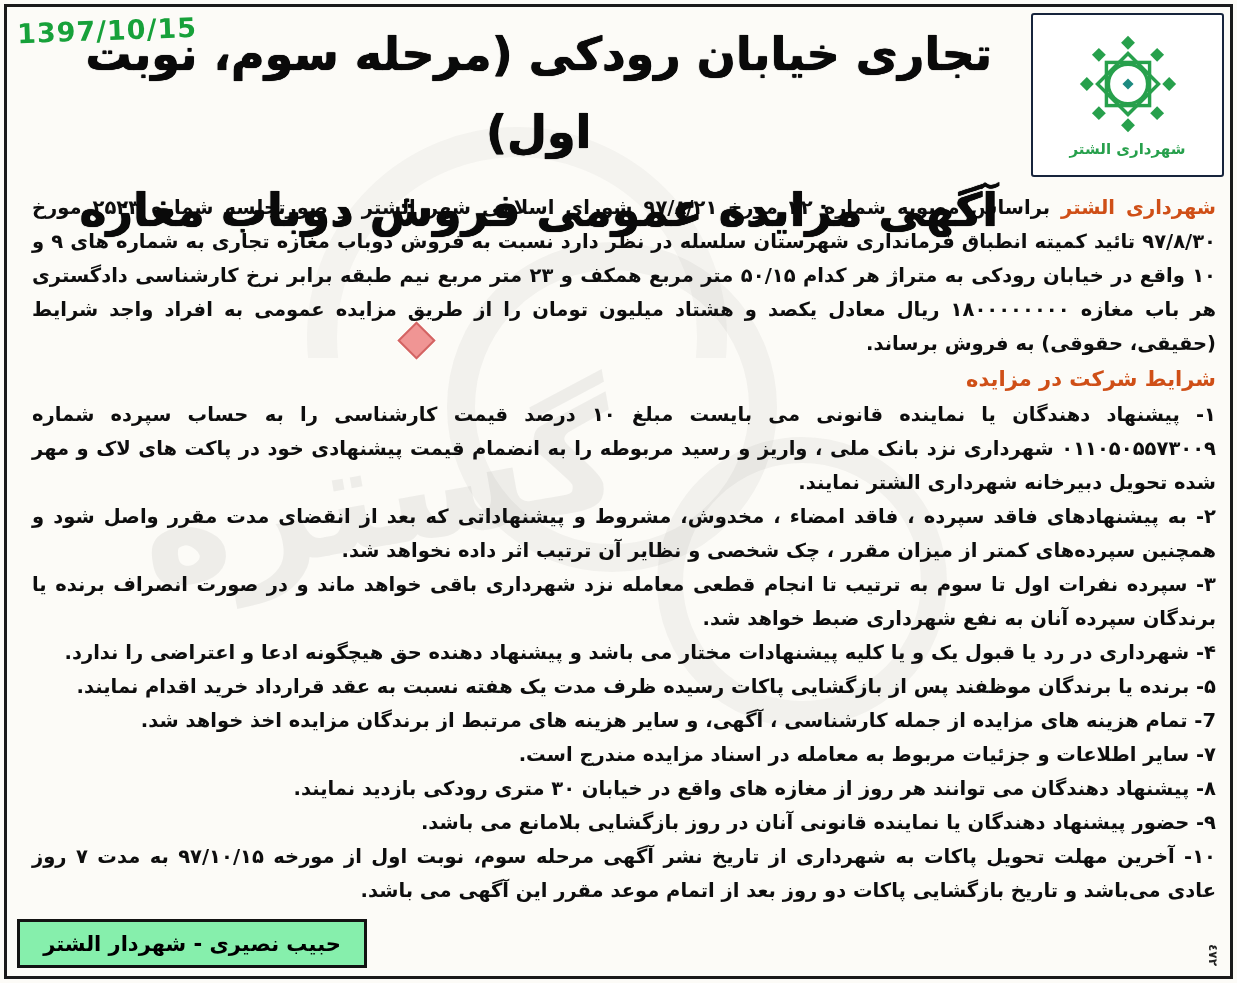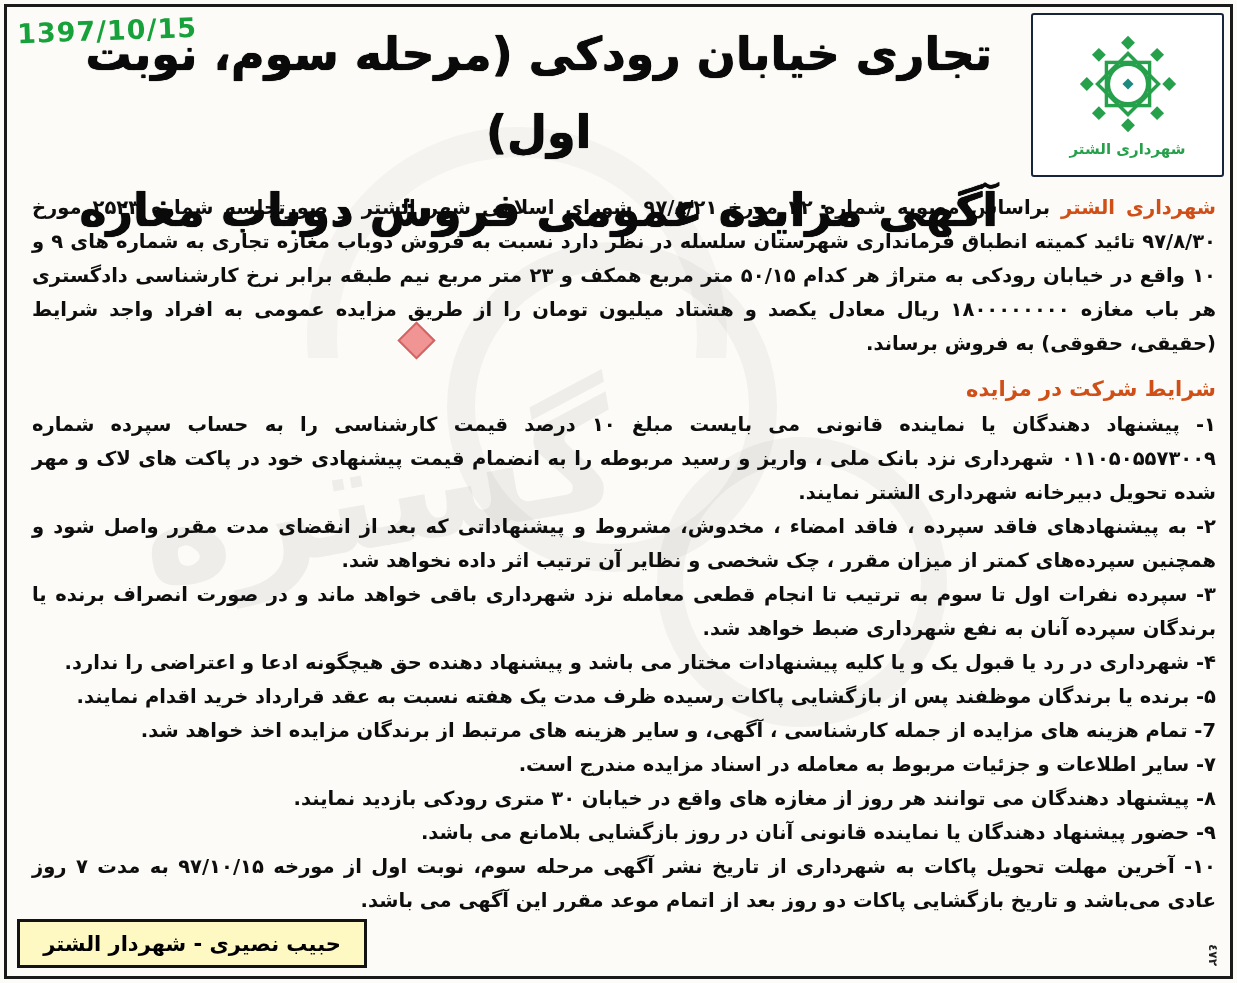--- a/index.html
+++ b/index.html
@@ -44,26 +44,26 @@
   
   .body {
     position:absolute; top:184px; right:14px; left:16px; z-index:1;
     color:#0e0e0e; font-weight:bold; font-size:19.5px; direction:rtl;
   }
   .intro, .condition {
     line-height:34px; text-align:justify; text-align-last:right;margin-left:9px;
   }
   .lead { color:var(--accent,#cf4f17); }
   .cond-heading {
-    color:var(--accent,#cf4f17); font-size:21px; font-weight:bold; line-height:37px;margin-top:10px;
+    color:var(--accent,#cf4f17); font-size:21px; font-weight:bold; line-height:37px;
   }
   
   .signature-box {
     position:absolute; bottom:8px; left:10px; width:350px; height:49px;
-    border:3px solid #131313; background:#fef9c3; z-index:3;
+    border:3px solid #131313; background:#86efac; z-index:3;
     display:flex; align-items:center; justify-content:center;
     font-size:21px; font-weight:bold; direction:rtl;
   }
   .page-number {
     position:absolute; bottom:14px; right:6px; z-index:3;
     font-size:12px; font-weight:bold; color:#222;
     transform:rotate(90deg);
   }
   
   .watermark { pointer-events:none; z-index:0; }

